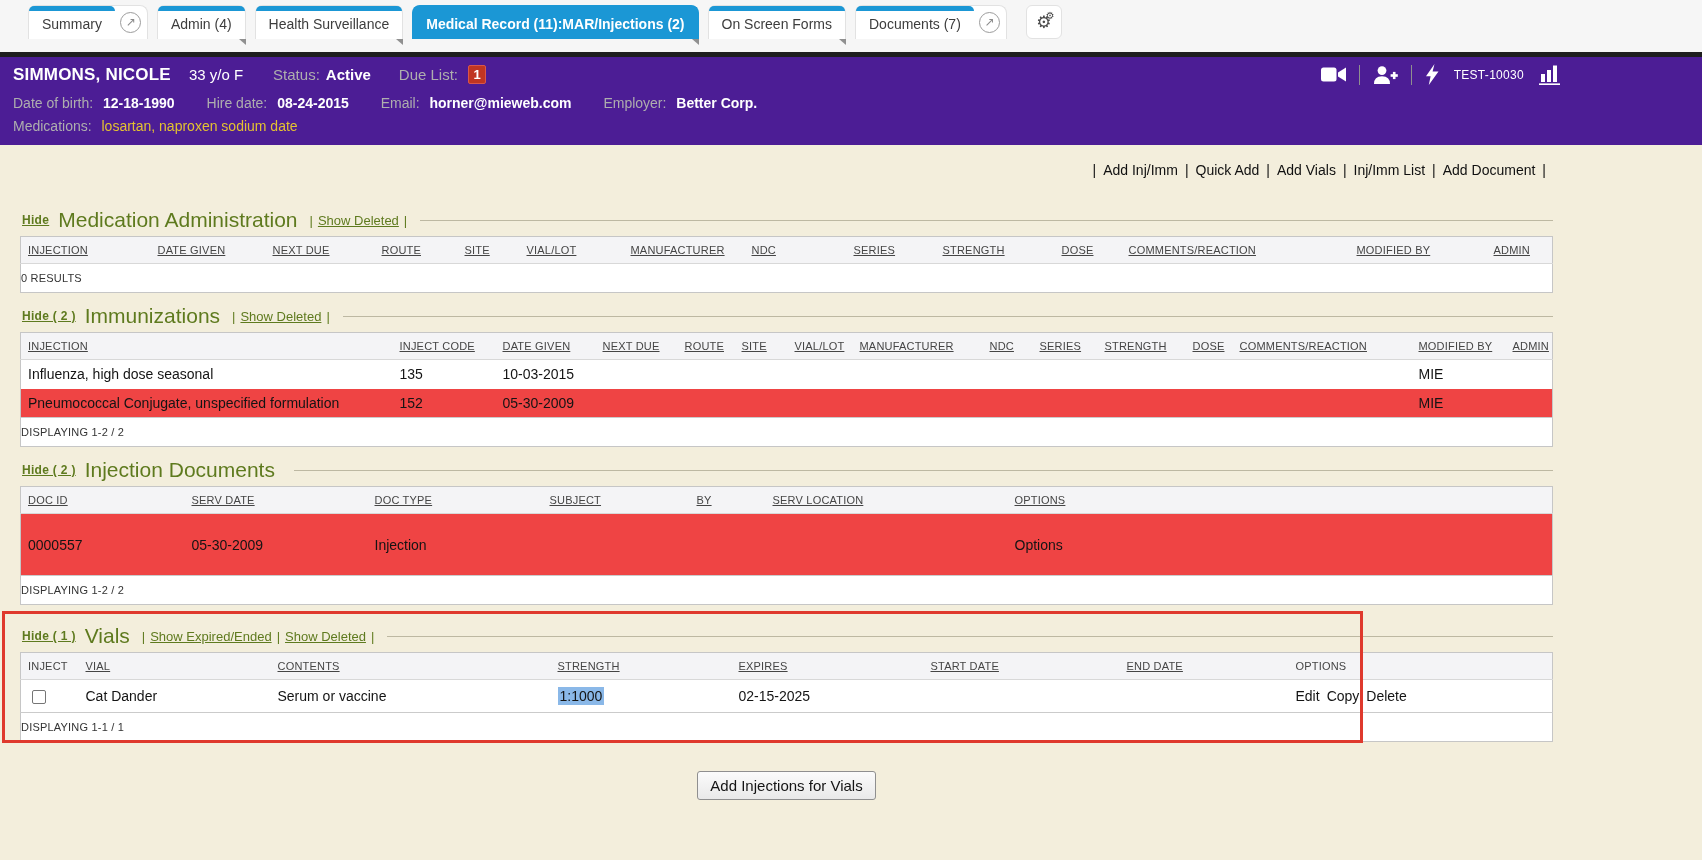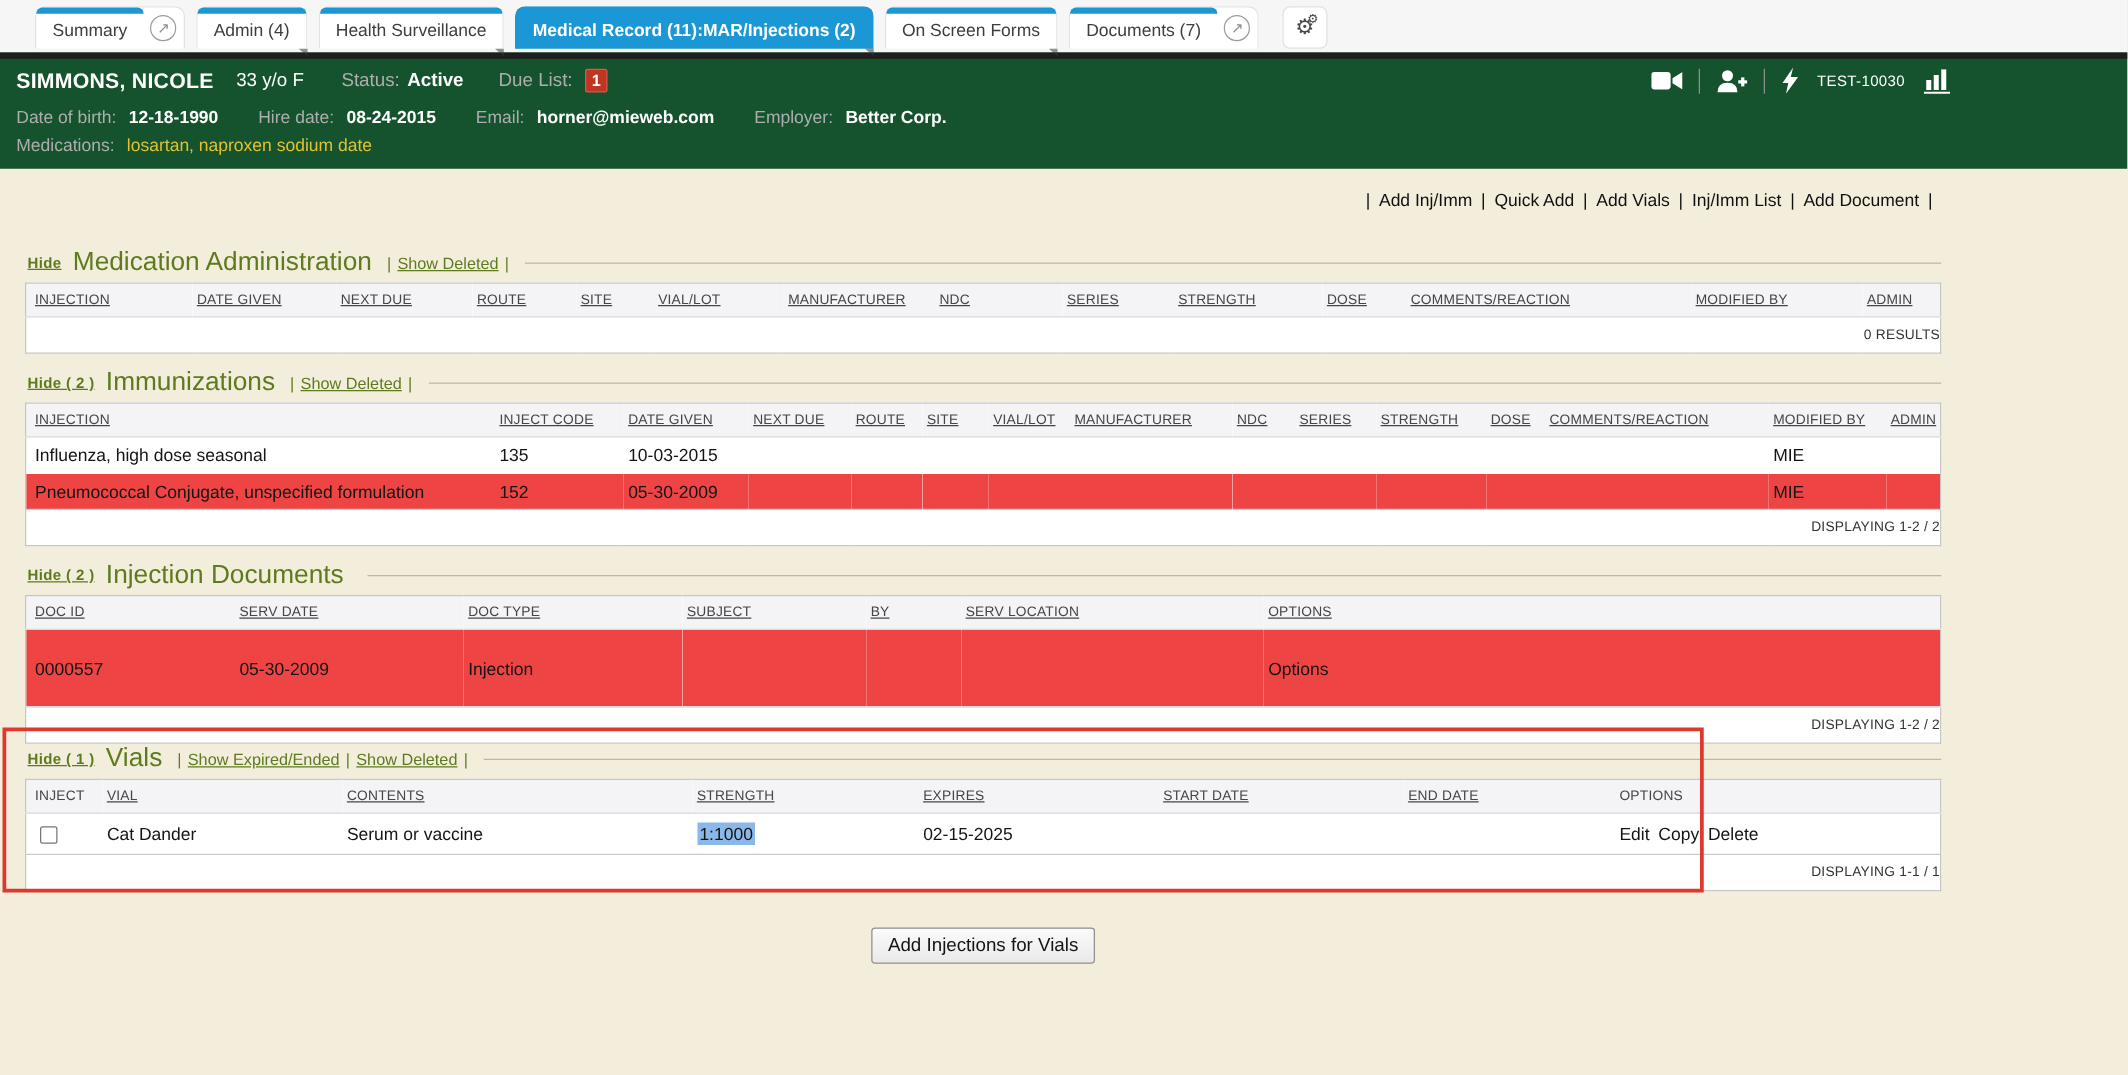--- a/index.html
+++ b/index.html
@@ -1,35 +1,35 @@
 <!DOCTYPE html>
 <html><head>
 <meta charset="utf-8">
 <style>
   *{margin:0;padding:0;box-sizing:border-box}
   html,body{width:1702px;height:860px;overflow:hidden}
   body{font-family:"Liberation Sans",sans-serif;background:#f3eedc}
 
   
-  .tabbar{height:42px;background:#f6f6f6;display:flex;align-items:flex-start;padding:5px 0 0 28px;gap:9px}
+  .tabbar{height:52px;background:#f6f6f6;display:flex;align-items:flex-start;padding:5px 0 0 28px;gap:9px}
   .tab-wrap{position:relative;display:flex;align-items:stretch;background:#fff;border:1px solid #e2e2e2;border-bottom:none;border-radius:8px 8px 0 0;height:34px;cursor:pointer}
   .tab{position:relative;padding:10px 13px 0 13px;font-size:14px;color:#3d3d3d;border-radius:8px 8px 0 0;white-space:nowrap}
   .tab .cap{position:absolute;top:0;left:0;right:0;height:5px;background:#1b97d5;border-radius:8px 8px 0 0}
   .tab-wrap.active{background:#1b97d5;border-color:#1b97d5}
   .tab-wrap.active .tab{color:#fff;font-weight:bold}
   .tab-wrap.active .tab .cap{background:#1b97d5}
   .fold{position:absolute;right:-1px;bottom:-6px;width:0;height:0;border-top:6px solid rgba(60,60,60,.55);border-left:7px solid transparent}
   .popout-btn{display:flex;align-items:center;justify-content:center;width:32px}
   .popout-circle{width:21px;height:21px;border:1px solid #9c9c9c;border-radius:50%;color:#8c8c8c;font-size:12px;line-height:19px;text-align:center;font-family:"DejaVu Sans",sans-serif}
   .gear-tab{width:36px;height:34px;background:#fff;border:1px solid #e2e2e2;border-radius:6px;display:flex;align-items:center;justify-content:center;color:#4a4a4a;cursor:pointer;margin-left:10px;position:relative}
   .gear-main{font-size:17px;font-family:"DejaVu Sans",sans-serif}
   .gear-small{font-size:10px;position:absolute;top:4px;right:6px;font-family:"DejaVu Sans",sans-serif}
 
   
-  .banner{background:#14532d;border-top:5px solid #1e1e1e;color:#fff;padding:0 140px 7px 13px}
+  .banner{background:#4c1d95;border-top:5px solid #1e1e1e;color:#fff;padding:0 140px 7px 13px}
   .banner-row1{display:flex;align-items:center;height:35px;font-size:15px}
   .patient-name{font-size:17px;font-weight:bold;margin-right:18px;letter-spacing:.2px}
   .age-sex{margin-right:30px}
   .blabel{color:#aeaeae;margin-right:6px}
   .bvalue{font-weight:bold}
   .gap26{margin-right:28px}
   .due-badge{display:inline-block;min-width:18px;height:19px;background:#c03522;border:1px solid #d9564a;color:#fff;font-size:13px;font-weight:bold;text-align:center;line-height:17px;border-radius:2px;margin-left:4px;cursor:pointer}
   .banner-icons{margin-left:auto;display:flex;align-items:center;gap:13px}
   .vsep{width:1px;height:20px;background:#8f8f8f}
   .chart-number{font-size:12px;letter-spacing:.3px;margin:0 2px}
@@ -52,21 +52,21 @@
   .sec-links .sep{color:#5e7a1e;margin:0 3px}
   .rule{flex:1;border-top:1px solid #bdb8a2;height:0;margin-left:10px}
 
   table.grid{width:100%;border-collapse:collapse;table-layout:fixed;background:#fff;border:1px solid #c6c6c6;margin-top:4px}
   .grid thead th{background:#f4f4f6;font-size:11px;color:#454545;font-weight:normal;text-align:left;padding:7px 4px;border-bottom:1px solid #d8d8d8;white-space:nowrap;overflow:hidden;letter-spacing:.2px}
   .grid thead th.sortable{text-decoration:underline;cursor:pointer}
   .grid thead th:first-child{padding-left:7px}
   .grid td{font-size:14px;color:#141414;padding:6px 4px;white-space:nowrap;overflow:hidden;vertical-align:middle}
   .grid td:first-child{padding-left:7px}
   .grid tr.alt td{background:#ef4444}
-  .grid td.footer{font-size:11px;color:#333;text-align:right;border-top:1px solid #cbcbcb;background:#fff;padding:8px 0;letter-spacing:.2px}
+  .grid td.footer{font-size:11px;color:#333;text-align:left;border-top:1px solid #cbcbcb;background:#fff;padding:8px 0;letter-spacing:.2px}
   .row-h29 td{height:29px}
   .row-h33 td{height:33px}
   .row-h62 td{height:62px}
 
   
   .t-ma th:nth-child(1){width:133px}.t-ma th:nth-child(2){width:115px}.t-ma th:nth-child(3){width:109px}
   .t-ma th:nth-child(4){width:83px}.t-ma th:nth-child(5){width:62px}.t-ma th:nth-child(6){width:104px}
   .t-ma th:nth-child(7){width:121px}.t-ma th:nth-child(8){width:102px}.t-ma th:nth-child(9){width:89px}
   .t-ma th:nth-child(10){width:119px}.t-ma th:nth-child(11){width:67px}.t-ma th:nth-child(12){width:228px}
   .t-ma th:nth-child(13){width:137px}
@@ -77,21 +77,21 @@
   .t-imm th:nth-child(13){width:179px}.t-imm th:nth-child(14){width:94px}
   .t-docs th:nth-child(1){width:167px}.t-docs th:nth-child(2){width:183px}.t-docs th:nth-child(3){width:175px}
   .t-docs th:nth-child(4){width:147px}.t-docs th:nth-child(5){width:76px}.t-docs th:nth-child(6){width:242px}
   .t-vials th:nth-child(1){width:61px}.t-vials th:nth-child(2){width:192px}.t-vials th:nth-child(3){width:280px}
   .t-vials th:nth-child(4){width:181px}.t-vials th:nth-child(5){width:192px}.t-vials th:nth-child(6){width:196px}
   .t-vials th:nth-child(7){width:169px}
 
   .sect-ma{margin-top:26px}
   .sect-imm{margin-top:11px}
   .sect-docs{margin-top:11px}
-  .vials-wrap{position:relative;}
+  .vials-wrap{position:relative;margin-top:19px}
   .red-box{position:absolute;left:-18px;top:-13px;width:1361px;height:calc(100% + 14px);border:3px solid #df392d;z-index:4;pointer-events:none}
 
   .checkbox{display:inline-block;width:14px;height:14px;background:#fff;border:1px solid #767676;border-radius:2px;vertical-align:middle;margin-left:4px;cursor:pointer}
   .sel{background:#8ab8e8;padding:1px 2px}
   .plain-links .hlink{color:#141414;text-decoration:none;margin-right:7px;cursor:pointer}
 
   .btn-row{text-align:center;margin-top:29px}
   .std-btn{font-family:"Liberation Sans",sans-serif;font-size:15px;color:#141414;background:linear-gradient(#fbfbfb,#e9e9e9);border:1px solid #8f8f8f;border-radius:3px;padding:5px 12px;cursor:pointer}
 </style>
 </head>

